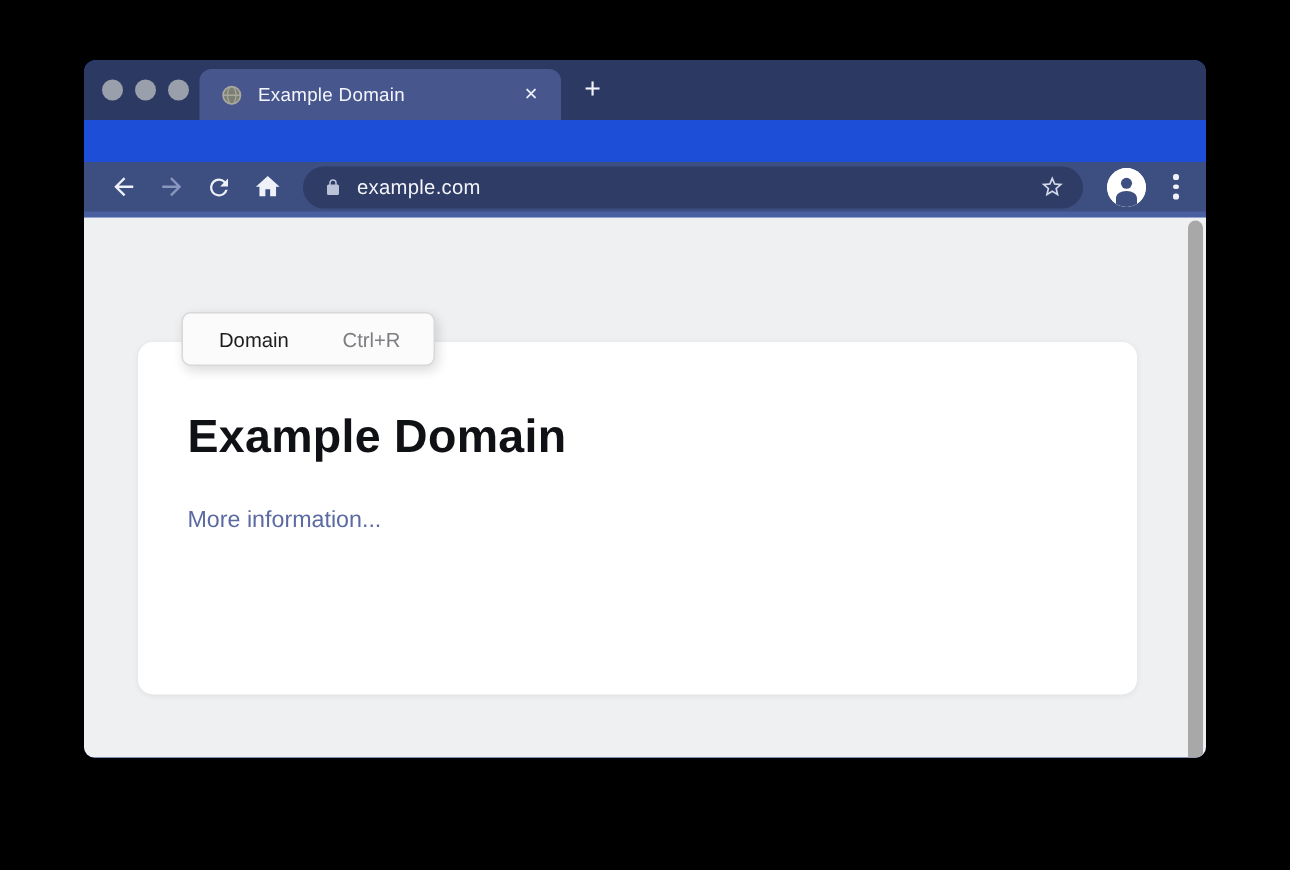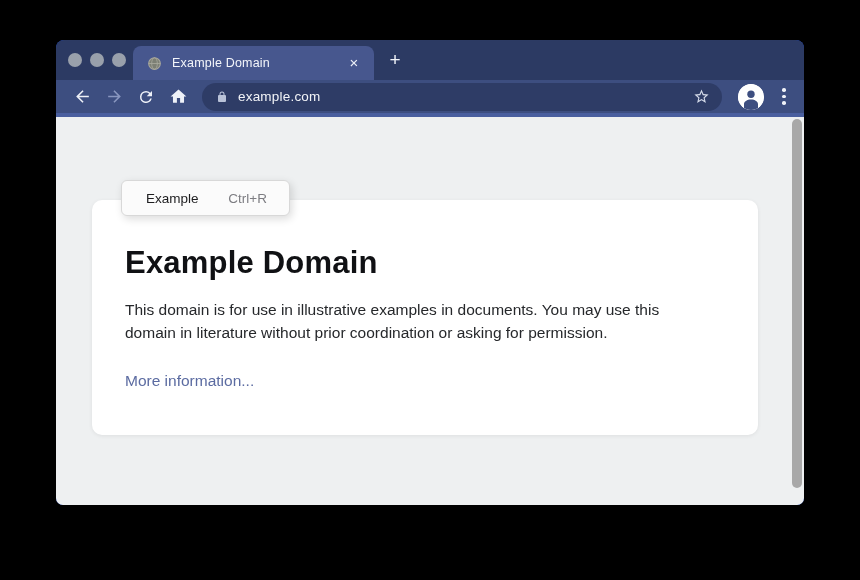--- a/index.html
+++ b/index.html
@@ -35,21 +35,21 @@
     color:#eef1f8;font-size:15px;line-height:15px;width:16px;height:16px;
     text-align:center;cursor:default;flex:0 0 auto;
   }
   .new-tab-btn{
     position:absolute;left:330px;top:11px;width:18px;height:18px;
     color:#f2f4fa;font-size:19px;line-height:17px;text-align:center;
   }
   
   .toolbar{
     height:33px;background:#3d4e80;border-bottom:4px solid #4a5f9f;
-    display:flex;align-items:center;padding:0 10px;
+    display:flex;align-items:center;padding:0 10px;margin-top:28px;
   }
   .tool-btn{
     width:28px;height:28px;display:flex;align-items:center;justify-content:center;
     flex:0 0 auto;margin:0 2px;
   }
   .tool-btn svg{display:block;}
   .addressbar{
     flex:1 1 auto;height:28px;background:#2e3c66;border-radius:14px;
     margin:0 8px;display:flex;align-items:center;padding:0 10px;box-sizing:border-box;
   }
@@ -174,27 +174,26 @@
       <i></i>
       <i></i>
       <i></i>
     </div>
   </div>
 
   <div class="content">
 
     <div class="card">
       <h1>Example Domain</h1>
-      <p>This domain is for use in illustrative examples in documents. You may use this domain in literature without prior coordination or asking for permission.</p>
       <a class="more-link" href="#">More information...</a>
     </div>
 
     <div class="context-menu">
       <div class="menu-item">
-        <span class="menu-label">Example</span>
+        <span class="menu-label">Domain</span>
         <span class="menu-shortcut">Ctrl+R</span>
       </div>
     </div>
 
     <div class="scrollbar-thumb"></div>
   </div>
 
 </div>
 
 </body></html>

